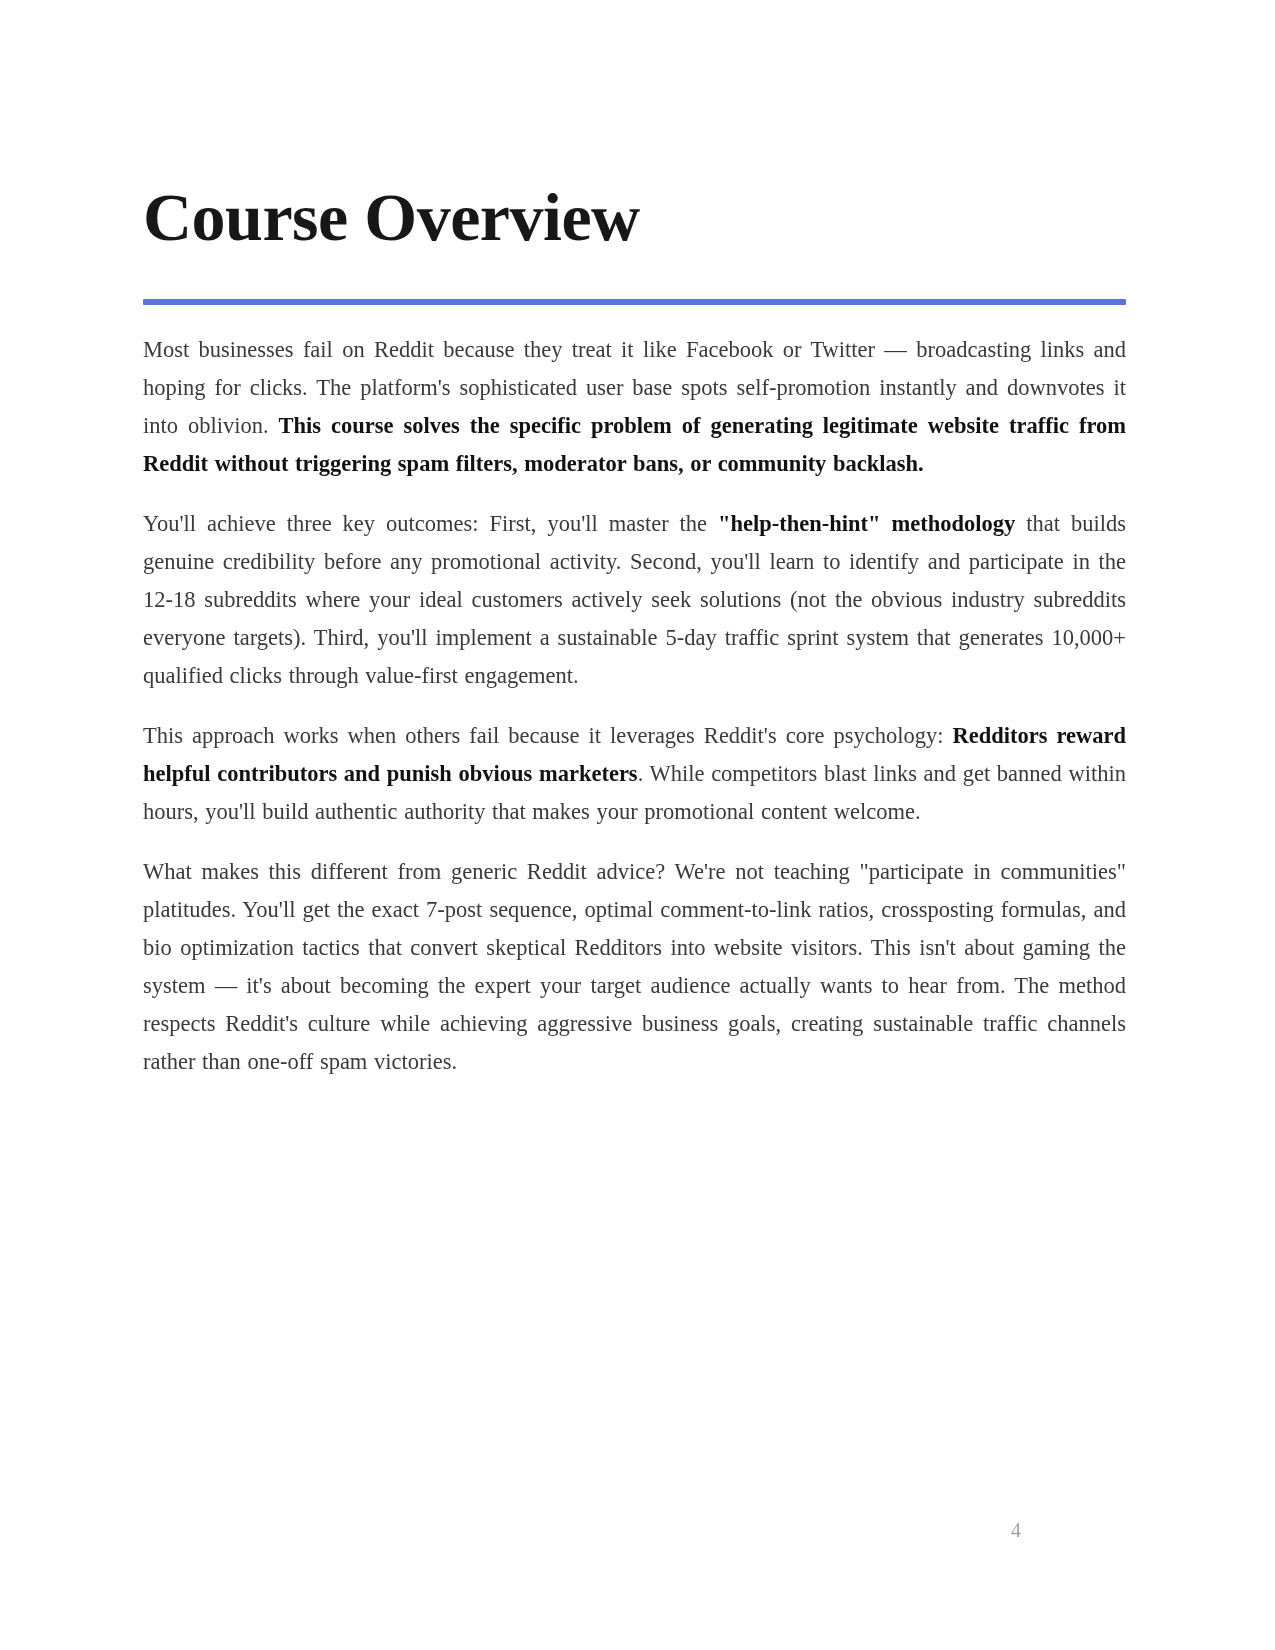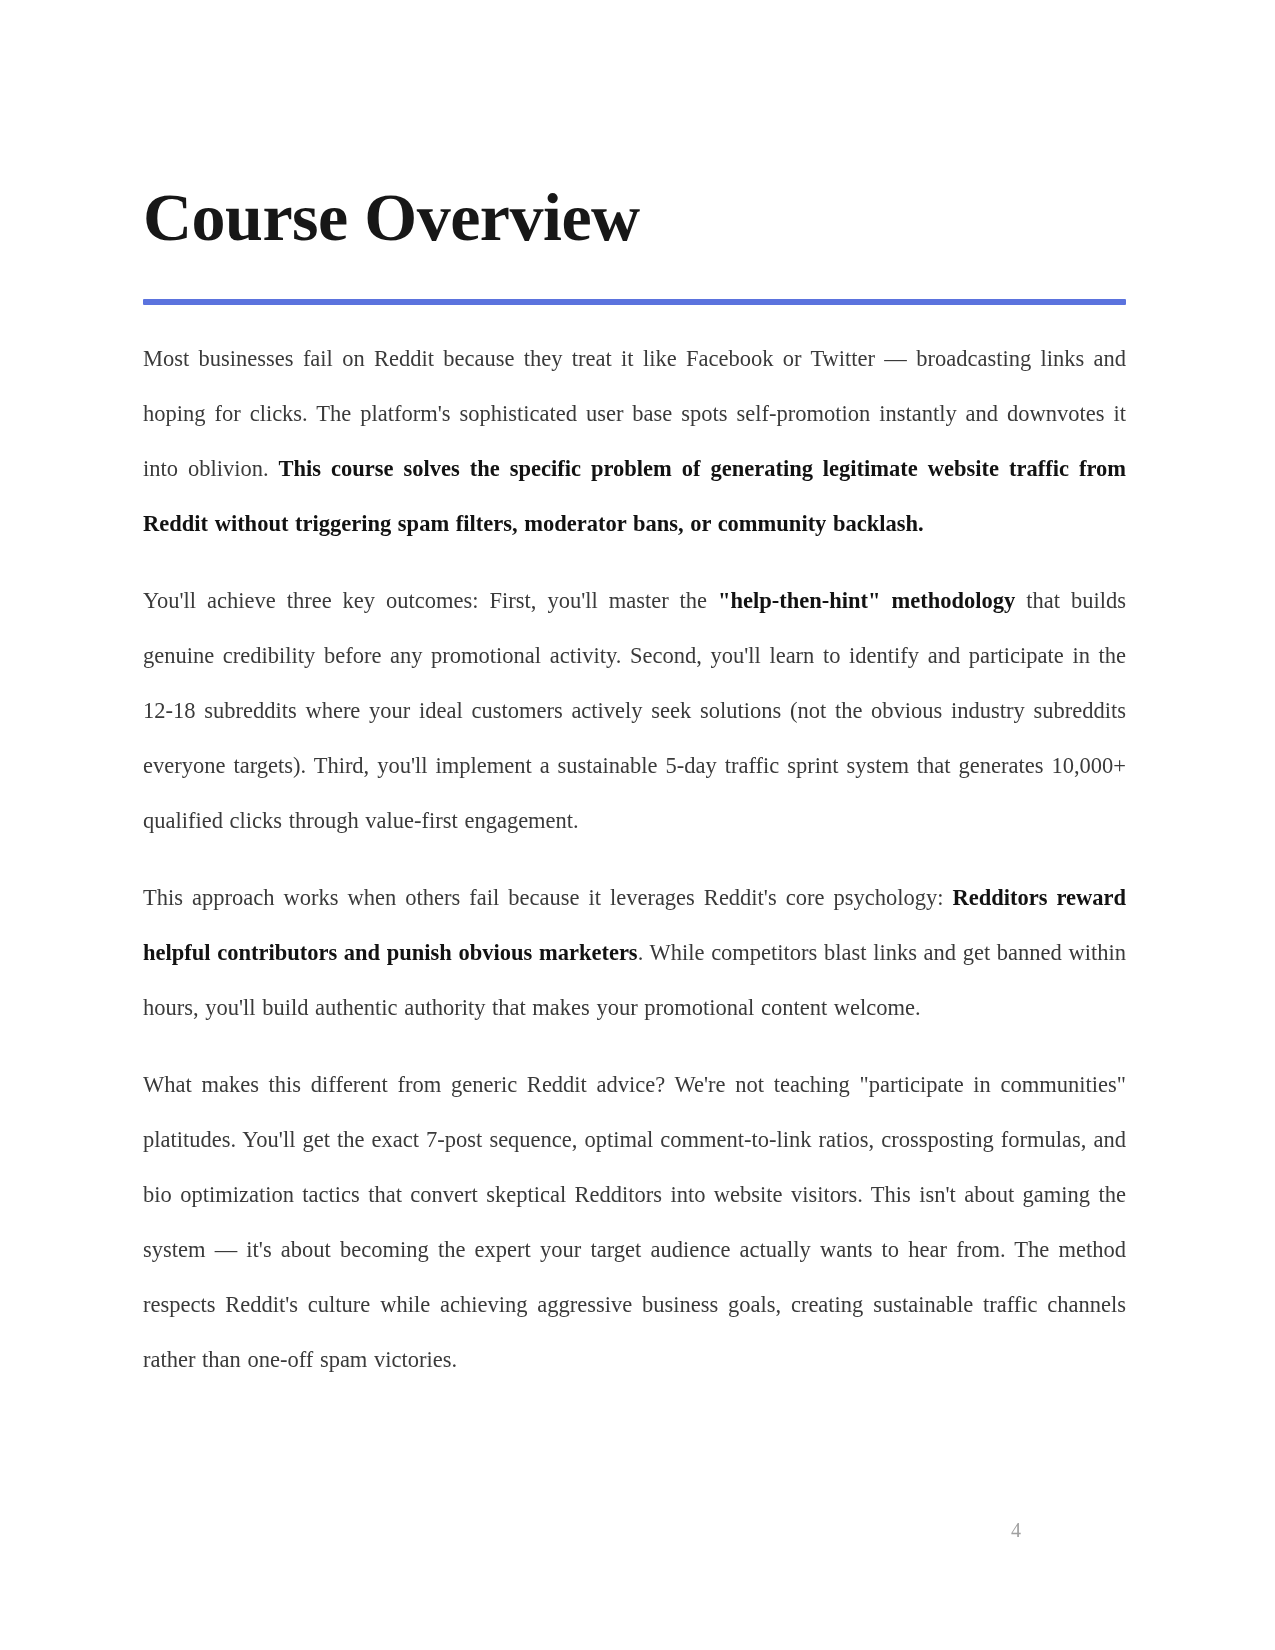--- a/index.html
+++ b/index.html
@@ -34,21 +34,21 @@
     height: 6px;
     border-radius: 1px;
     background: #5b73de; 
   }
   .body-text {
     margin-top: 26px;
   }
   .body-text p {
     margin: 0 0 22px 0;
     font-size: 22.5px;
-    line-height: 55px;
+    line-height: 38px;
     color: #3a3a3a;
     text-align: justify;
     text-align-last: left;
     word-spacing: 1px;
   }
   .body-text strong {
     font-weight: bold;
     color: #121212;
   }
   .page-number {

